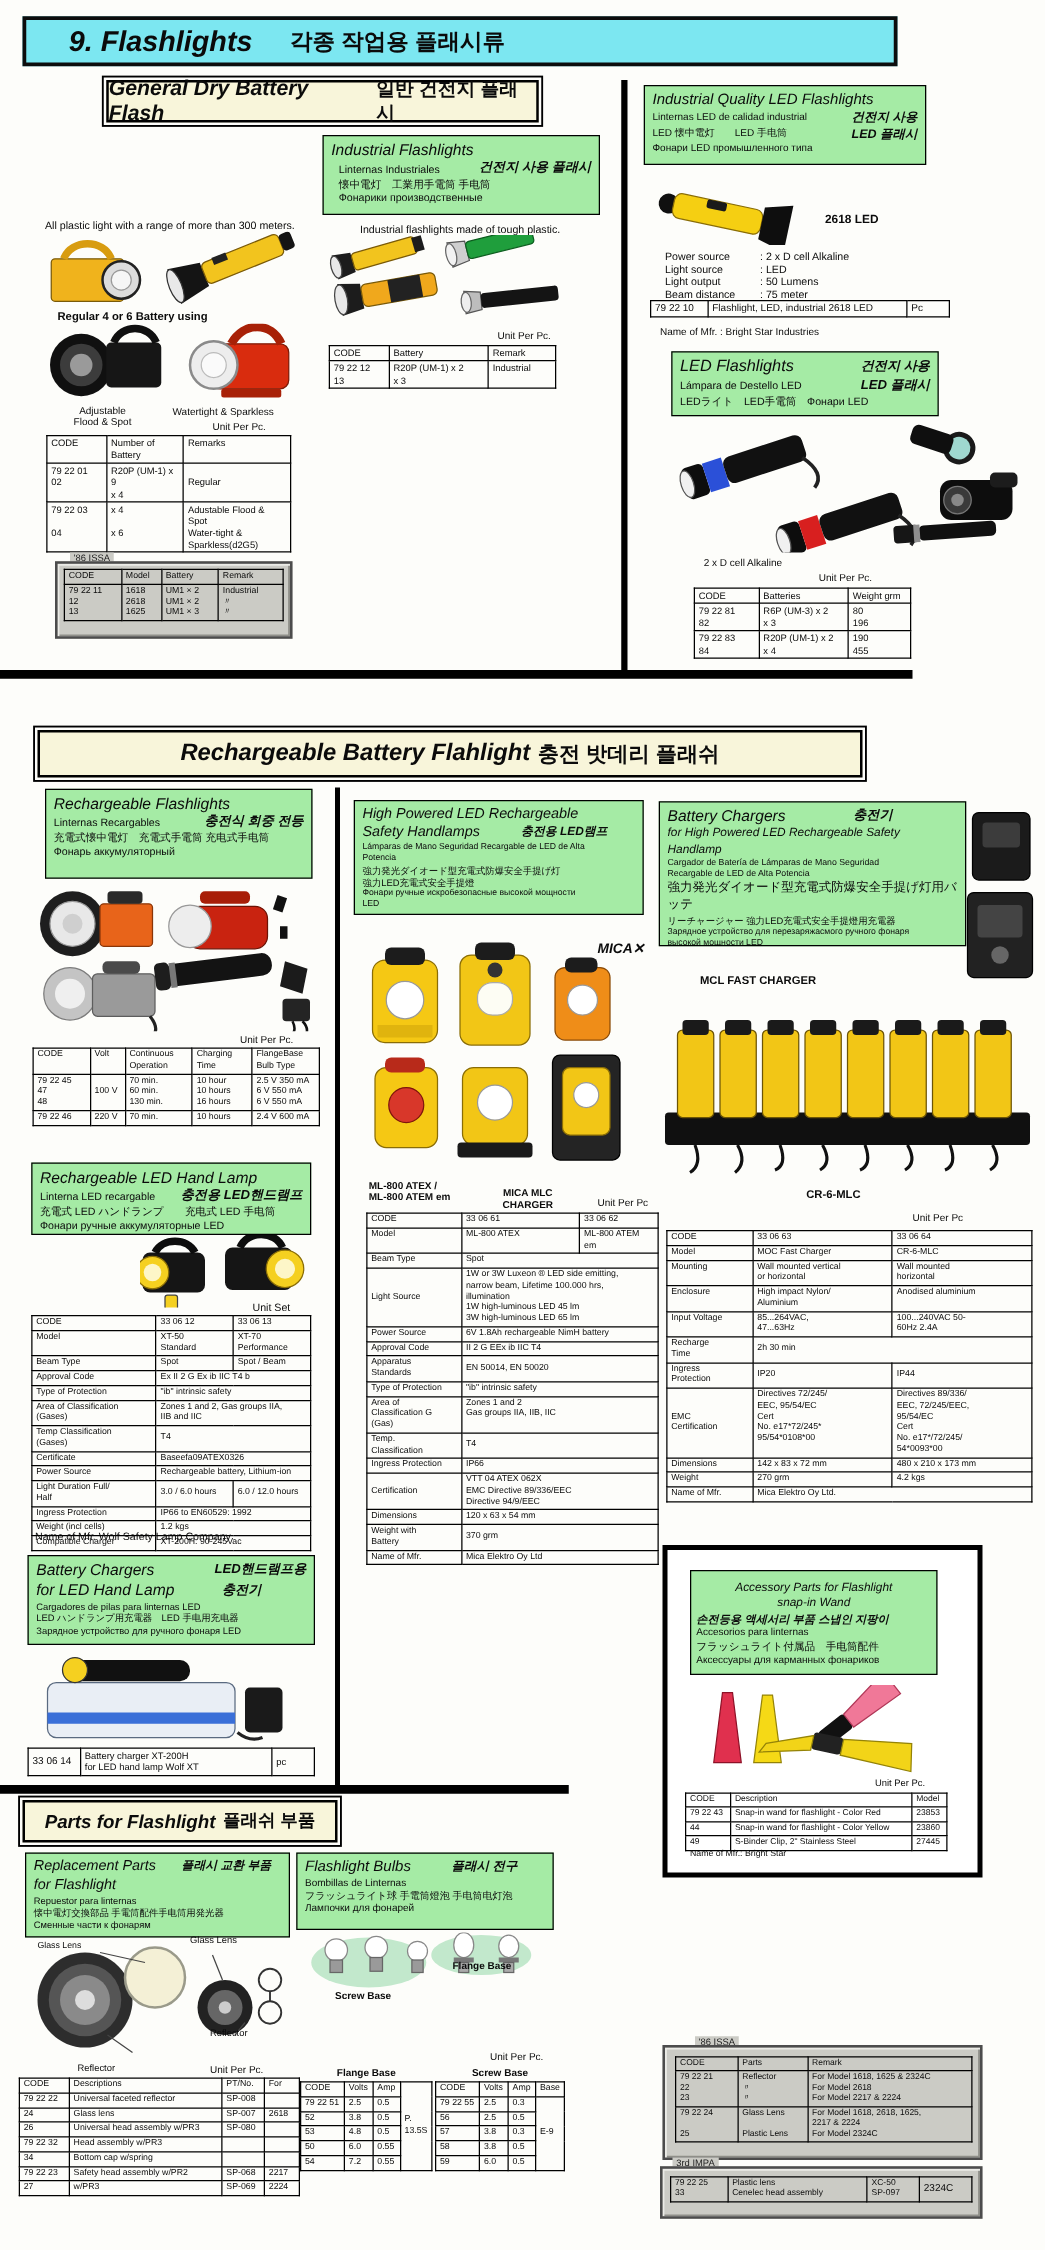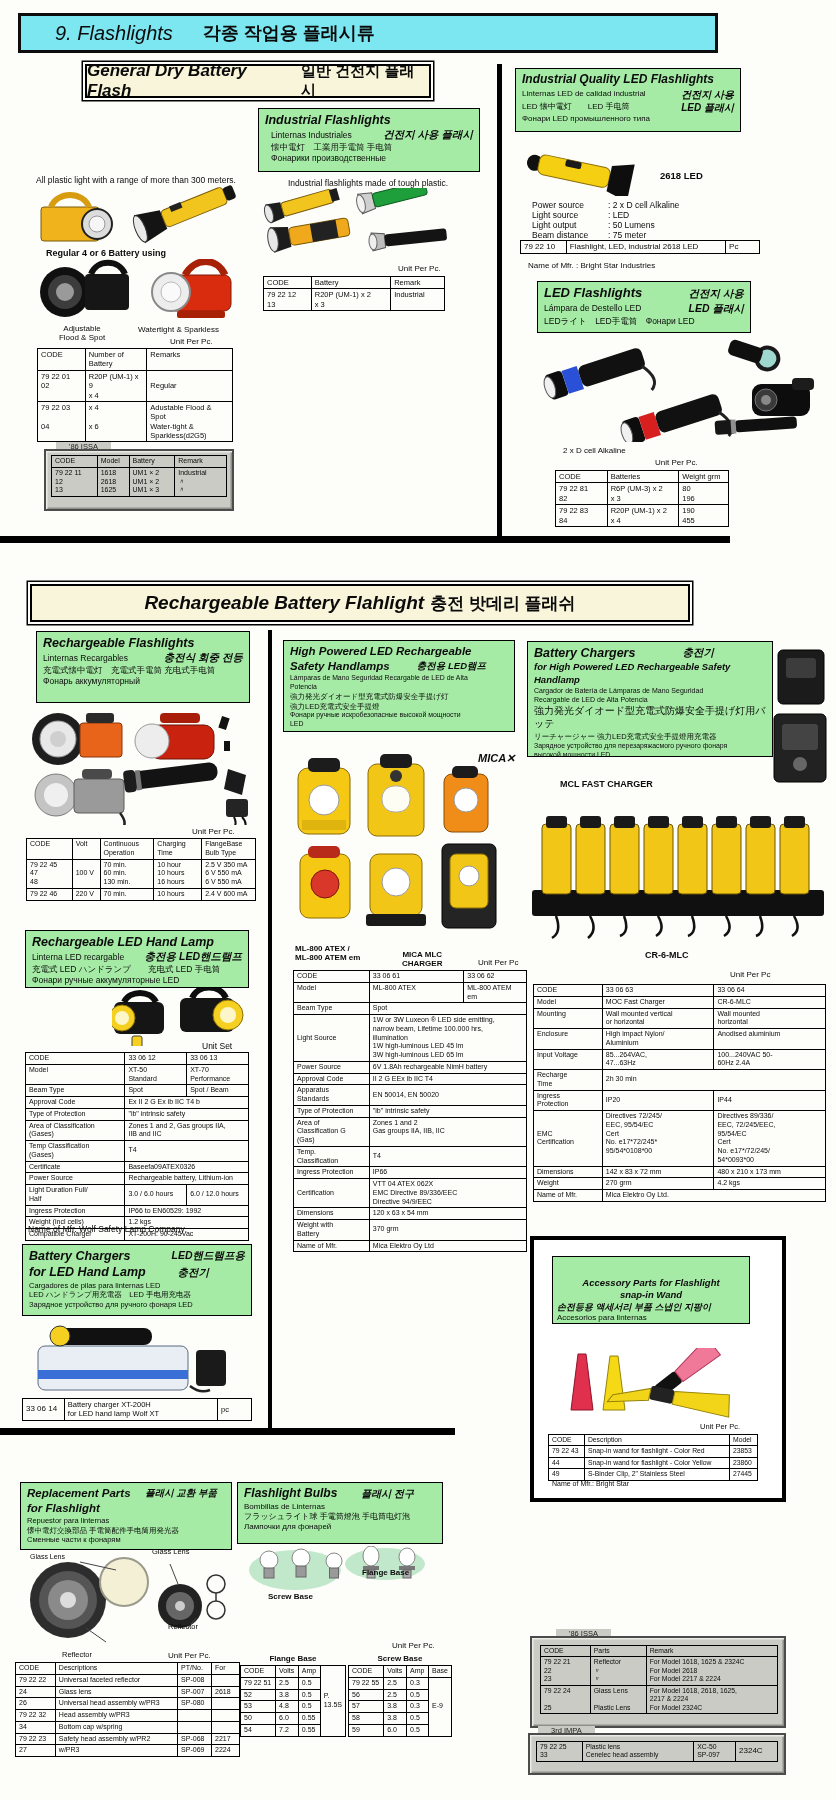--- a/index.html
+++ b/index.html
@@ -1,44 +1,44 @@
 <!DOCTYPE html>
 <html><head>
 <meta charset="utf-8">
 <style>
 *{margin:0;padding:0;box-sizing:border-box}
 body{background:#e9e9e9;font-family:"Liberation Sans",sans-serif;color:#0b0b0b}
 #page{position:relative;width:836px;height:1800px;background:#fdfdfa;overflow:hidden;margin:0 auto}
 .abs{position:absolute}
 .banner{background:#7ce7f1;border:3px solid #0d0d0d;display:flex;align-items:center;gap:30px;padding-left:34px}
-.banner .en{font-style:italic;font-weight:normal;font-size:20px}
+.banner .en{font-style:italic;font-weight:bold;font-size:23px}
 .banner .ko{font-weight:bold;font-size:18px}
 .chdr{background:#f8f5da;border:2px solid #000;box-shadow:0 0 0 2px #fdfdfa,0 0 0 3.5px #000;display:flex;align-items:center;justify-content:center;gap:6px}
 .chdr .en{font-style:italic;font-weight:bold}
 .chdr .ko{font-weight:bold}
 .g{background:#a5eba5;border:1.5px solid #000;padding:3px 6px;line-height:1.3;overflow:hidden}
 .row{display:flex;justify-content:space-between;align-items:center}
-.gt{font-style:italic;font-weight:bold;font-size:12.5px;white-space:nowrap}
+.gt{font-style:italic;font-weight:normal;font-size:12.5px;white-space:nowrap}
 .gk{font-style:italic;font-weight:bold;font-size:10.5px;white-space:nowrap}
 .gs{font-size:8.5px}
 .vbar,.hbar{background:#000}
 .t{border-collapse:collapse}
 .t td,.t th{border:1px solid #000;font-size:7.5px;line-height:1.25;padding:1px 3px;vertical-align:top;font-weight:normal;text-align:left;background:transparent}
 .f7 td,.f7 th{font-size:7px}
 .f68 td,.f68 th{font-size:6.8px}
 .c{text-align:center}
 .b{font-weight:bold}
 .pre{white-space:pre-line}
 .cap{font-size:8px}
 .capb{font-size:8px;font-weight:bold}
 .unit{font-size:8px}
 .mfr{font-size:8px}
 .note{font-size:8.5px}
 .gray{background:#cbcbc5;border:2px solid #4c4c4c;box-shadow:inset 1.5px 1.5px 0 #ebebe6,inset -1.5px -1.5px 0 #8f8f89}
-.graylbl{font-size:7.5px;background:#cbcbc5;padding:0 13px;color:#222}
+.graylbl{font-size:7.5px;background:#cbcbc5;padding:0 3px;color:#222}
 .blackbox{border:4px solid #000;background:#fff}
 svg{display:block}
 </style>
 </head>
 <body>
 
 <div id="page">
 
   <div class="abs banner" style="left:18px;top:13px;width:700px;height:40px">
     <span class="en">9. Flashlights</span>
@@ -843,21 +843,21 @@
           <td class="c">4.2 kgs</td>
         </tr>
     <tr>
           <td>Name of Mfr.</td>
           <td colspan="2">Mica Elektro Oy Ltd.</td>
         </tr>
   </tbody>
     </table>
 
   <div class="abs blackbox" style="left:530px;top:1236px;width:256px;height:266px"></div>
-  <div class="abs g" style="left:552px;top:1256px;width:198px;height:68px;padding:20px 4px">
+  <div class="abs g" style="left:552px;top:1256px;width:198px;height:84px;padding:8px 4px">
     <div class="gt pre c" style="font-size:9.5px">Accessory Parts for Flashlight
 snap-in Wand</div>
     <div class="gk" style="font-size:9px">손전등용 액세서리 부품 스냅인 지팡이</div>
     <div style="font-size:8px">Accesorios para linternas</div>
     <div style="font-size:8.5px">フラッシュライト付属品　手电筒配件</div>
     <div style="font-size:8px">Аксессуары для карманных фонариков</div>
   </div>
 
   <svg class="abs" style="left:558px;top:1348px" width="188" height="72">
     <polygon points="20,6 28,6 35,62 13,62" fill="#e0304e" stroke="#8e1228"></polygon>
@@ -899,20 +899,24 @@
     <tr>
           <td class="b r">49</td>
           <td>S-Binder Clip, 2" Stainless Steel</td>
           <td class="c">27445</td>
         </tr>
   </tbody>
     </table>
   <div class="abs mfr" style="left:552px;top:1480px;font-size:7px">Name of Mfr.: Bright Star</div>
 
   <div class="abs hbar" style="left:0;top:1428px;width:455px;height:7px"></div>
+  <div class="abs chdr" style="left:18px;top:1440px;width:252px;height:34px">
+    <span class="en" style="font-size:15px">Parts for Flashlight</span>
+    <span class="ko" style="font-size:14px">플래쉬 부품</span>
+  </div>
 
   <div class="abs g" style="left:20px;top:1482px;width:212px;height:68px">
     <div class="row" style="width:190px">
         <span class="gt" style="font-size:11.5px">Replacement Parts</span>
         <span class="gk" style="font-size:9.5px">플래시 교환 부품</span>
       </div>
     <div class="gt" style="font-size:11.5px">for Flashlight</div>
     <div style="font-size:7.5px">Repuestor para linternas</div>
     <div style="font-size:7.5px">懐中電灯交換部品 手電筒配件手电筒用発光器</div>
     <div style="font-size:7.5px">Сменные части к фонарям</div>

